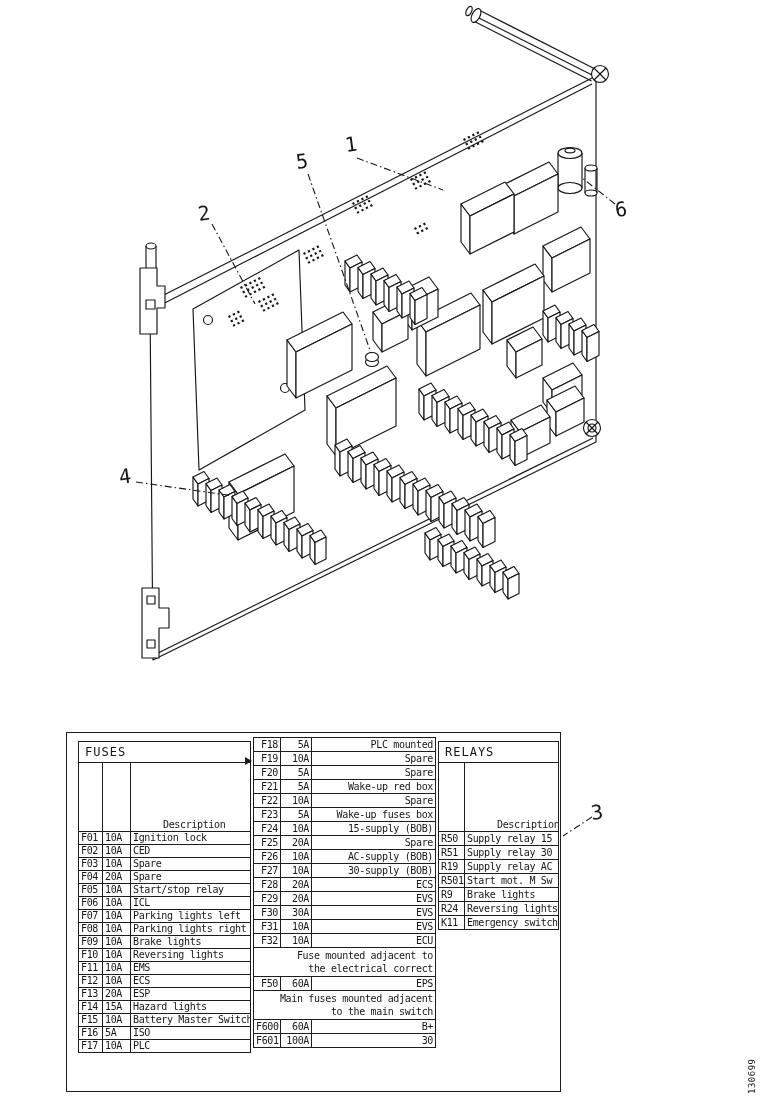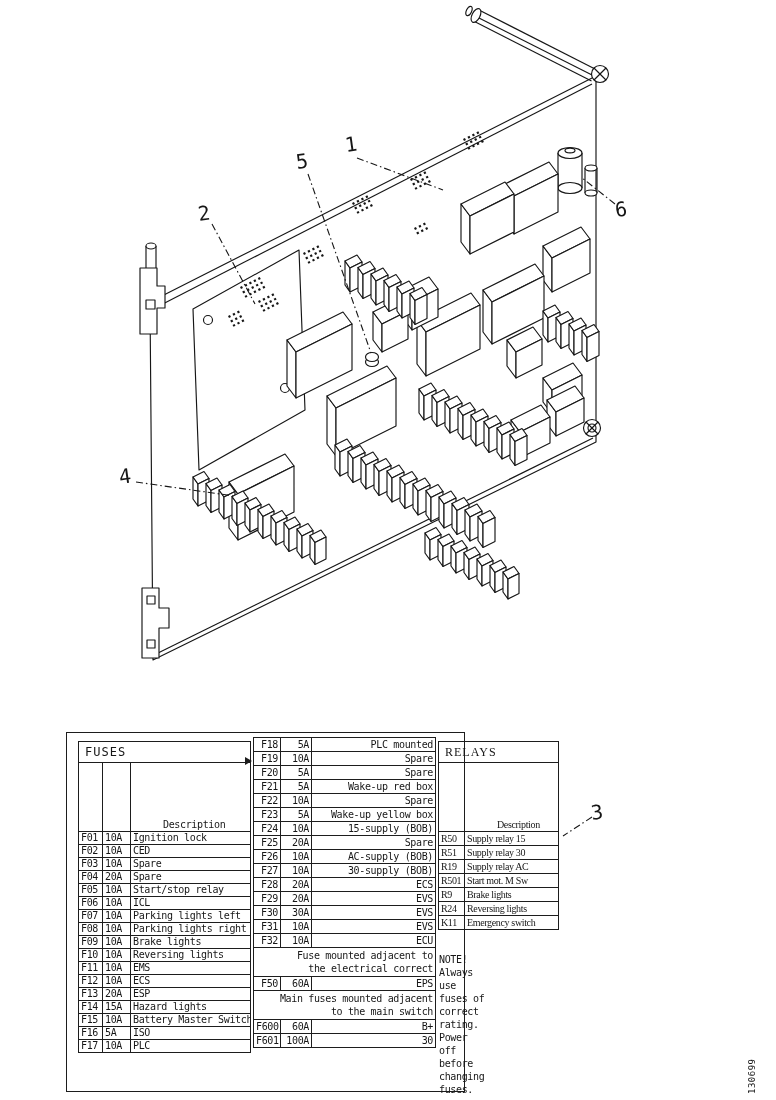--- a/index.html
+++ b/index.html
@@ -8,21 +8,21 @@
     font-family:"DejaVu Sans Mono","Liberation Mono",monospace;color:#161616;
     overflow:hidden;
   }
   svg{position:absolute;left:0;top:0;}
   svg *{vector-effect:non-scaling-stroke;}
   .dashdot{stroke:#161616;stroke-width:1.1;fill:none;stroke-dasharray:7 3 1.5 3;}
   .callout{font-family:"DejaVu Sans Mono",monospace;font-size:20px;fill:#161616;}
 
   
   .tablewrap{
-    position:absolute;left:66px;top:732px;width:399px;height:360px;
+    position:absolute;left:66px;top:732px;width:495px;height:360px;
     border:1.4px solid #1d1d1d;background:#ffffff;box-sizing:border-box;
   }
   table{border-collapse:collapse;table-layout:fixed;}
   .sub{position:absolute;}
   td{
     border:1px solid #1d1d1d;padding:0 2px;white-space:nowrap;overflow:hidden;
     font-size:10px;letter-spacing:-0.35px;line-height:13px;height:13px;
   }
   .f1 td{height:12px;line-height:12px;}
   .f2 td{height:13px;line-height:13px;}
@@ -576,21 +576,21 @@
           <td>Wake-up red box</td>
         </tr>
         <tr>
           <td>F22</td>
           <td>10A</td>
           <td>Spare</td>
         </tr>
         <tr>
           <td>F23</td>
           <td>5A</td>
-          <td>Wake-up yellow box</td>
+          <td>Wake-up fuses box</td>
         </tr>
         <tr>
           <td>F24</td>
           <td>10A</td>
           <td>15-supply (BOB)</td>
         </tr>
         <tr>
           <td>F25</td>
           <td>20A</td>
           <td>Spare</td>
@@ -661,21 +661,21 @@
           <td>B+</td>
         </tr>
         <tr>
           <td>F601</td>
           <td>100A</td>
           <td>30</td>
         </tr>
       </tbody>
   </table>
 
-  <table class="sub f2" style="left:371px;top:8px;width:120px;font-family:Liberation Serif, serif;">
+  <table class="sub f2" style="left:371px;top:8px;width:120px;">
     <colgroup>
         <col style="width:26px">
         <col style="width:94px">
       </colgroup>
     <tbody>
       <tr>
         <td class="title" colspan="2">RELAYS</td>
       </tr>
       <tr>
         <td class="hcell">
@@ -709,22 +709,15 @@
           <td>R24</td>
           <td>Reversing lights</td>
         </tr>
         <tr>
           <td>K11</td>
           <td>Emergency switch</td>
         </tr>
       </tbody>
   </table>
 
-  <div class="noteblock" style="left:372px;top:220px;">
-      <div>NOTE!</div>
-      <div>Always use fuses of</div>
-      <div>correct rating.</div>
-      <div>Power off before</div>
-      <div>changing fuses.</div>
-    </div>
 </div>
 
 <div class="fignum">130699</div>
 
 </body></html>

